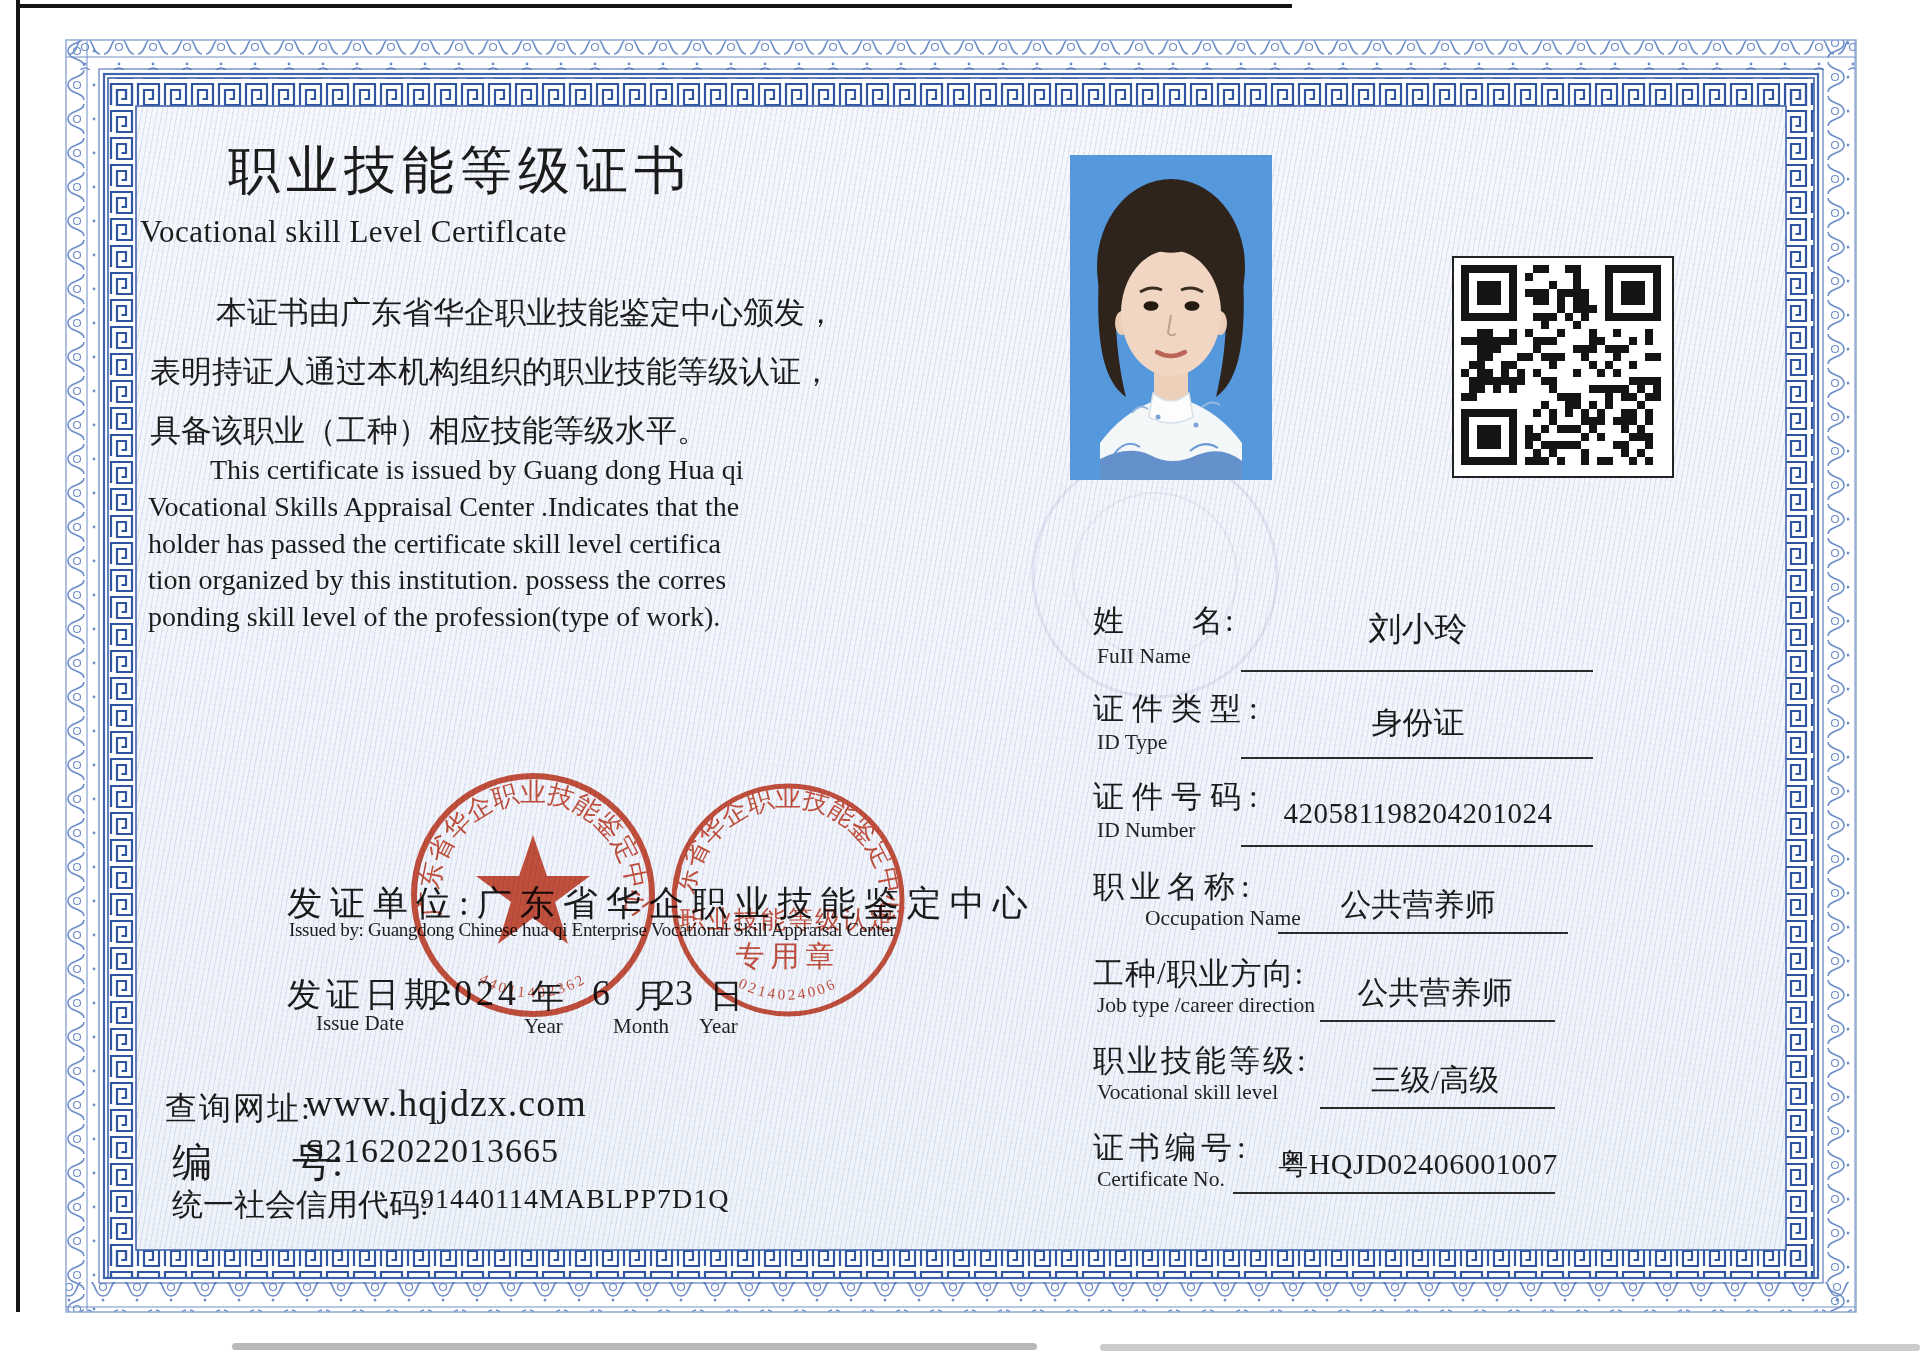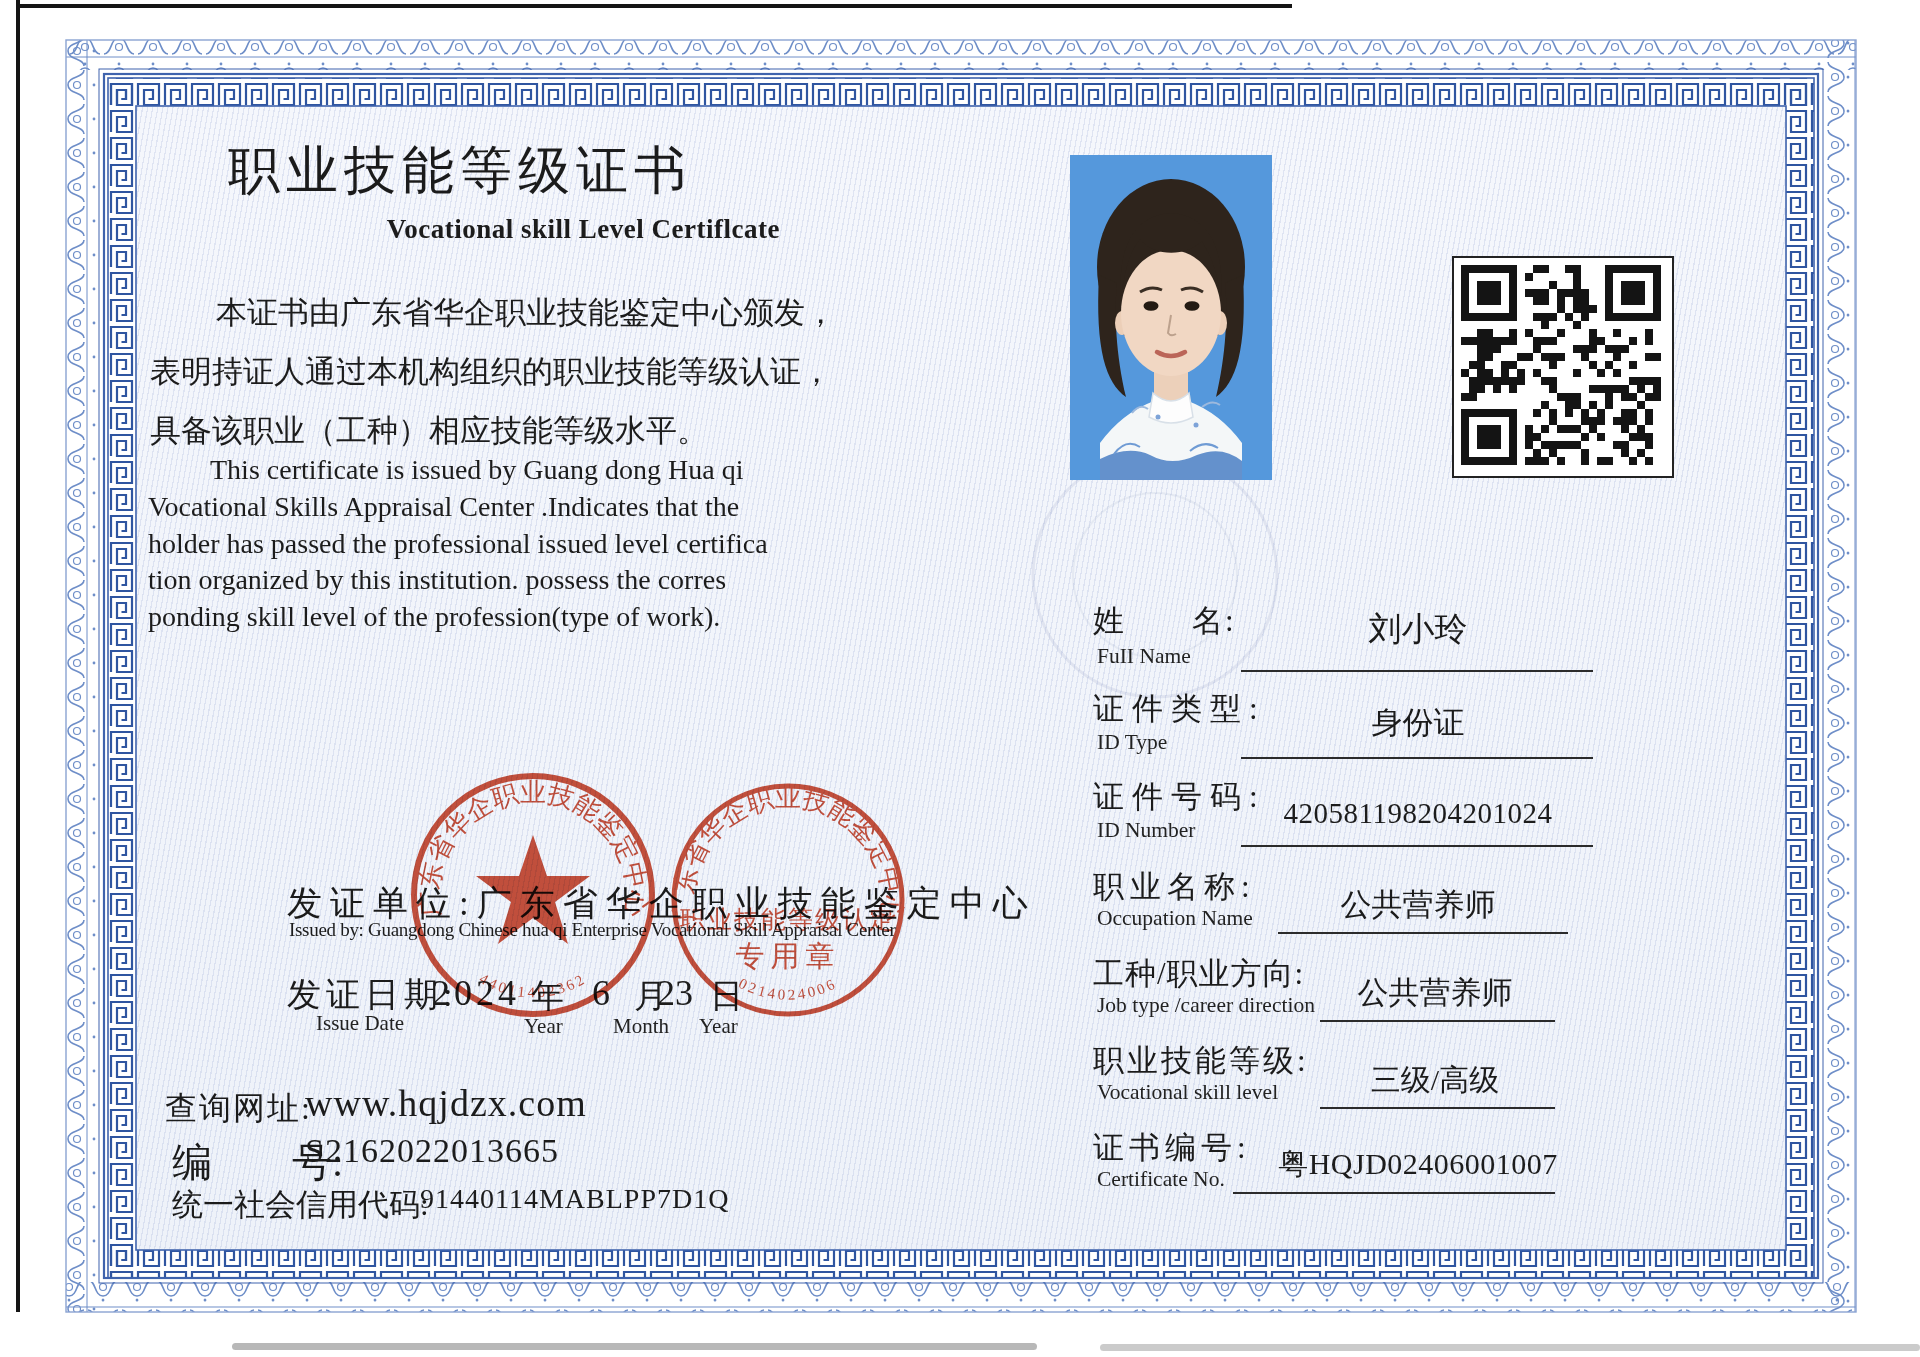--- a/index.html
+++ b/index.html
@@ -7,21 +7,21 @@
         font-family:"Liberation Serif",serif;color:#1c1c1c;}
   .abs{position:absolute;}
   .inner-bg{
     left:137px;top:107px;width:1648px;height:1142px;
     background:
       repeating-linear-gradient(100deg, rgba(115,135,195,0.17) 0 1.2px, rgba(255,255,255,0) 1.2px 5px),
       linear-gradient(#f5f7fc,#eef2f9);
   }
   .cn{white-space:nowrap;color:#1b1b1b;}
   .title{font-size:52px;letter-spacing:6px;text-align:center;width:640px;font-weight:500;}
-  .subtitle{font-size:27px;text-align:right;width:640px;letter-spacing:0.5px;font-weight:bold;}
+  .subtitle{font-size:31px;text-align:left;width:640px;letter-spacing:0.5px;}
   .cnline{font-size:31px;line-height:59px;white-space:nowrap;}
   .enline{font-size:28px;line-height:36.8px;white-space:nowrap;}
   .indent-cn{padding-left:66px;}
   .indent-en{padding-left:62px;}
   .lbl-en{font-size:21px;white-space:nowrap;color:#222;}
   .fld-lbl{font-size:31px;white-space:nowrap;left:1093px;}
   .fld-en{font-size:21.5px;white-space:nowrap;left:1097px;color:#222;}
   .fld-val{left:1243px;width:350px;text-align:center;white-space:nowrap;}
   .fld-line{left:1241px;width:352px;border-bottom:2px solid #2b2b2b;height:0;}
   .scanline{background:#151515;}
@@ -84,21 +84,21 @@
 
   <div class="abs" style="left:150px;top:283px;">
     <div class="cnline indent-cn">本证书由广东省华企职业技能鉴定中心颁发，</div>
     <div class="cnline">表明持证人通过本机构组织的职业技能等级认证，</div>
     <div class="cnline">具备该职业（工种）相应技能等级水平。</div>
   </div>
 
   <div class="abs" style="left:148px;top:452px;">
     <div class="enline indent-en">This certificate is issued by Guang dong Hua qi</div>
     <div class="enline">Vocational Skills Appraisal Center .Indicates that the</div>
-    <div class="enline">holder has passed the professional issued level certifica</div>
+    <div class="enline">holder has passed the certificate skill level certifica</div>
     <div class="enline">tion organized by this institution. possess the corres</div>
     <div class="enline">ponding  skill level of the profession(type of  work).</div>
   </div>
 
   <div class="abs cn" style="left:287px;top:880px;font-size:35px;letter-spacing:8px;">
     <span>发证单位:</span><span>广东省华企职业技能鉴定中心</span>
   </div>
   <div class="abs" style="left:289px;top:919px;font-size:19px;letter-spacing:-0.3px;white-space:nowrap;">Issued by: Guangdong Chinese hua qi Enterprise Vocational Skill Appraisal Center</div>
 
   <div class="abs cn" style="left:287px;top:972px;font-size:34px;letter-spacing:5px;">发证日期:</div>
@@ -129,21 +129,21 @@
   <div class="abs fld-en" style="top:730px;">ID Type</div>
   <div class="abs cn fld-val" style="top:702px;font-size:31px;">身份证</div>
   <div class="abs fld-line" style="top:757px;"></div>
 
   <div class="abs cn fld-lbl" style="top:776px;letter-spacing:8px;">证件号码:</div>
   <div class="abs fld-en" style="top:818px;">ID Number</div>
   <div class="abs fld-val" style="top:797px;font-size:29px;letter-spacing:0.5px;">420581198204201024</div>
   <div class="abs fld-line" style="top:845px;"></div>
 
   <div class="abs cn fld-lbl" style="top:866px;letter-spacing:6px;">职业名称:</div>
-  <div class="abs fld-en" style="top:906px;">Occupation Name</div>
+  <div class="abs fld-en" style="top:906px;margin-left:48px;">Occupation Name</div>
   <div class="abs cn fld-val" style="top:884px;font-size:31px;">公共营养师</div>
   <div class="abs fld-line" style="top:932px;left:1278px;width:290px;"></div>
 
   <div class="abs cn fld-lbl" style="top:953px;letter-spacing:1px;">工种/职业方向:</div>
   <div class="abs fld-en" style="top:993px;">Job type /career direction</div>
   <div class="abs cn fld-val" style="top:972px;font-size:31px;left:1290px;width:290px;">公共营养师</div>
   <div class="abs fld-line" style="top:1020px;left:1320px;width:235px;"></div>
 
   <div class="abs cn fld-lbl" style="top:1040px;letter-spacing:3px;">职业技能等级:</div>
   <div class="abs fld-en" style="top:1080px;">Vocational skill level</div>

